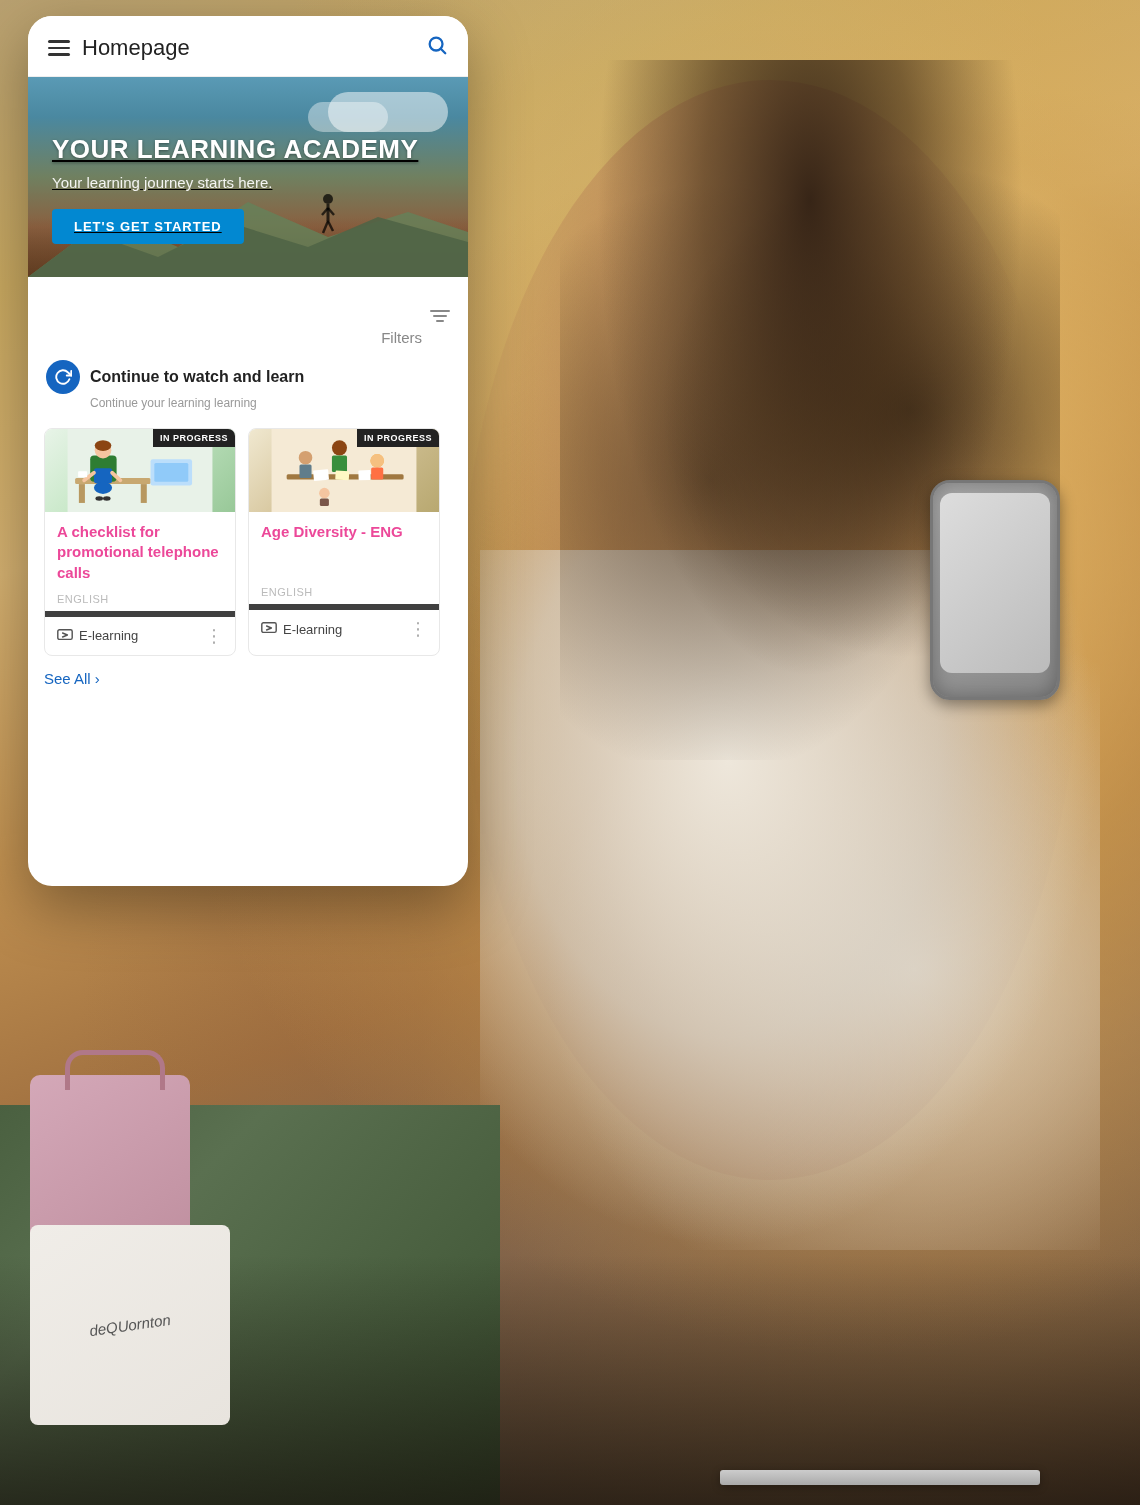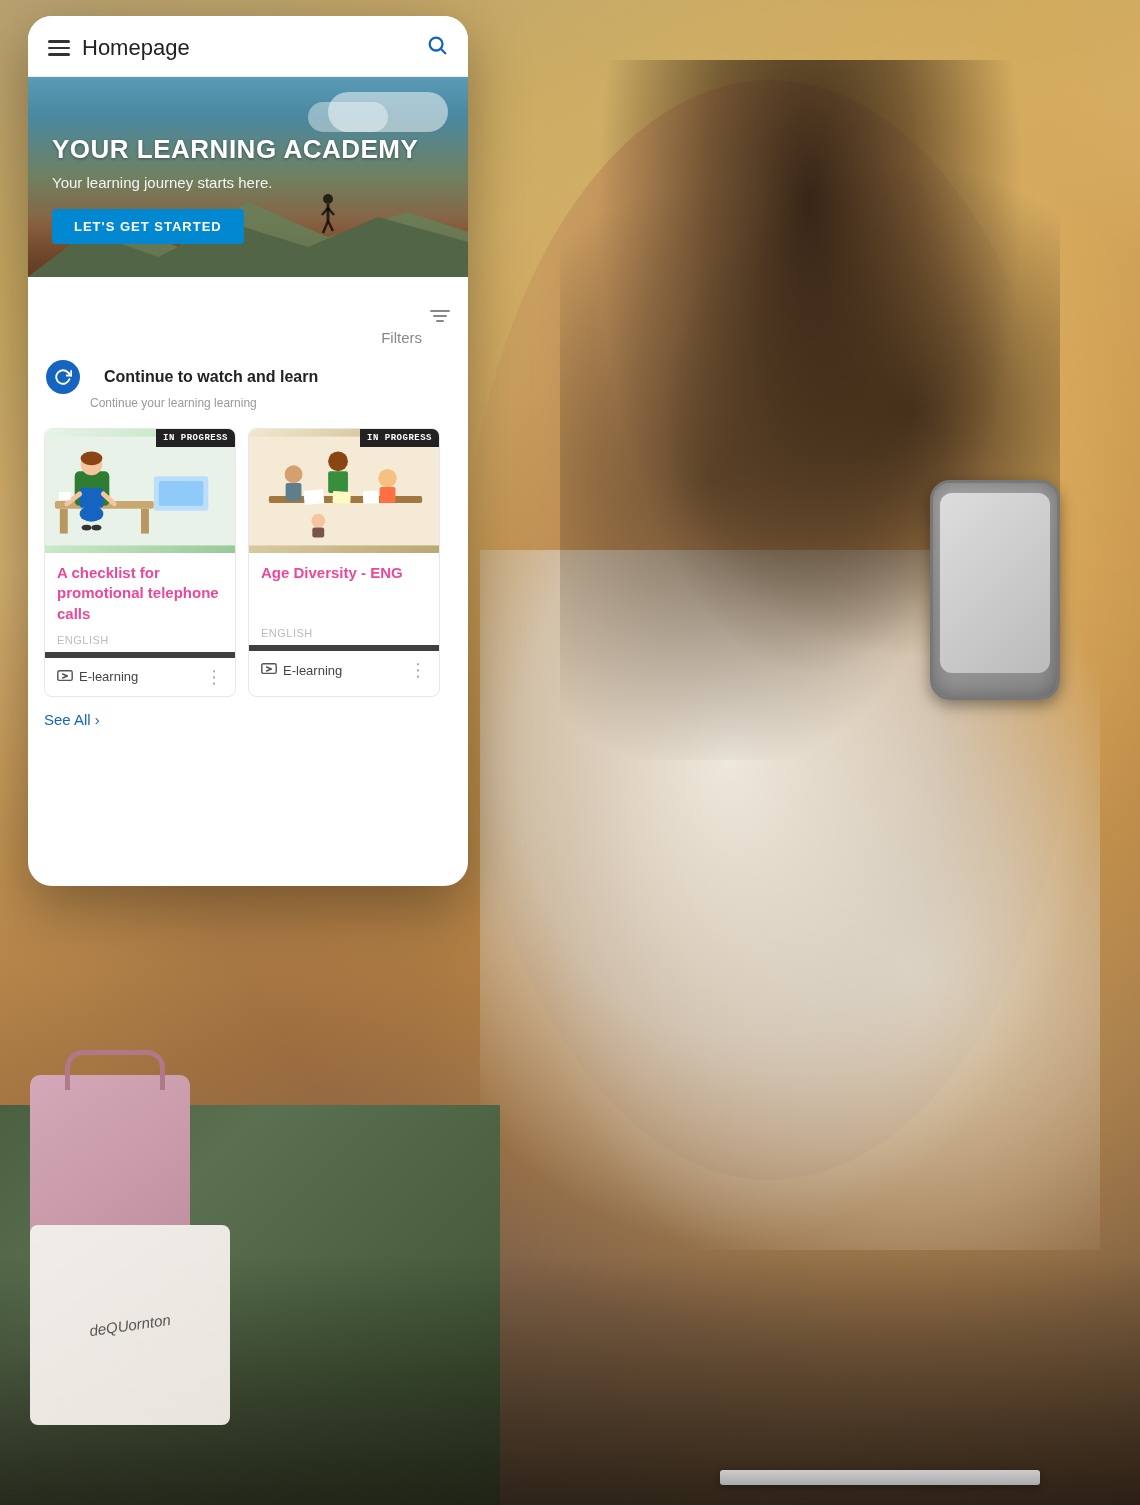--- a/index.html
+++ b/index.html
@@ -70,20 +70,21 @@
     .hero-banner {
       width: 100%;
       height: 200px;
       background: linear-gradient(to bottom, #4a90a4 0%, #2c6e8a 30%, #8a6a50 70%, #6a4a30 100%);
       position: relative;
       overflow: hidden;
       display: flex;
       flex-direction: column;
       justify-content: center;
       padding: 24px 24px 0 24px;
+      text-decoration: underline;
     }
     .hero-banner::after {
       content: '';
       position: absolute;
       bottom: 0; left: 0; right: 0;
       height: 60px;
       background: linear-gradient(to bottom, transparent, rgba(80,40,20,0.4));
     }
     .hero-title {
       font-size: 26px;
@@ -136,21 +137,21 @@
     
     .section-header {
       padding: 6px 18px 4px 18px;
     }
     .section-title {
       font-size: 16px;
       font-weight: 700;
       color: #222;
       display: flex;
       align-items: center;
-      gap: 24px;
+      gap: 10px;
     }
     .section-icon {
       width: 34px;
       height: 34px;
       border-radius: 50%;
       background: #1565c0;
       display: flex;
       align-items: center;
       justify-content: center;
       color: #fff;
@@ -179,24 +180,23 @@
     .course-card {
       width: 192px;
       flex-shrink: 0;
       border: 1px solid #e8e8e8;
       border-radius: 8px;
       overflow: hidden;
       background: #fff;
     }
     .card-image {
       width: 100%;
-      height: 124px;
+      height: 83px;
       position: relative;
       overflow: hidden;
-      font-family: Liberation Mono, monospace;
     }
     .card-image-1 {
       background: linear-gradient(135deg, #e8f4e8 0%, #c8e8c8 40%, #98c898 100%);
       display: flex;
       align-items: center;
       justify-content: center;
     }
     .card-image-2 {
       background: linear-gradient(135deg, #f0e8d0 0%, #d8c8a0 40%, #b8a870 100%);
       display: flex;

